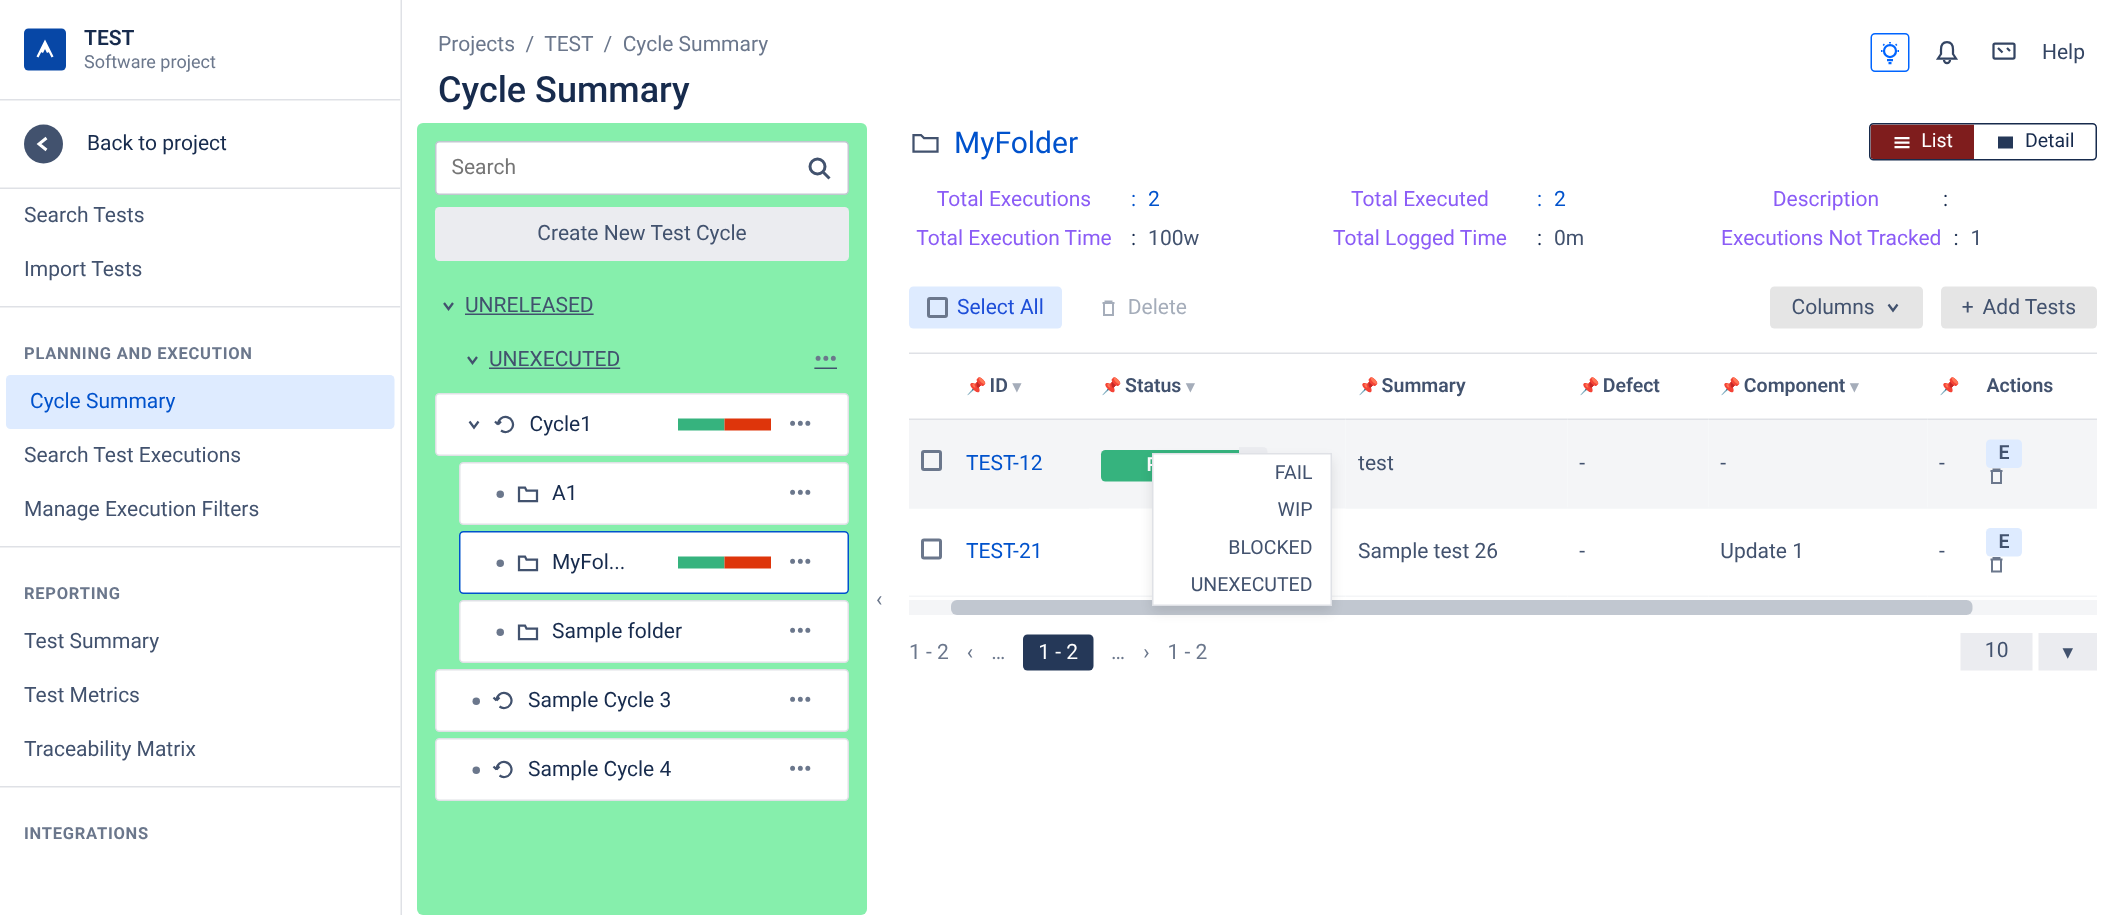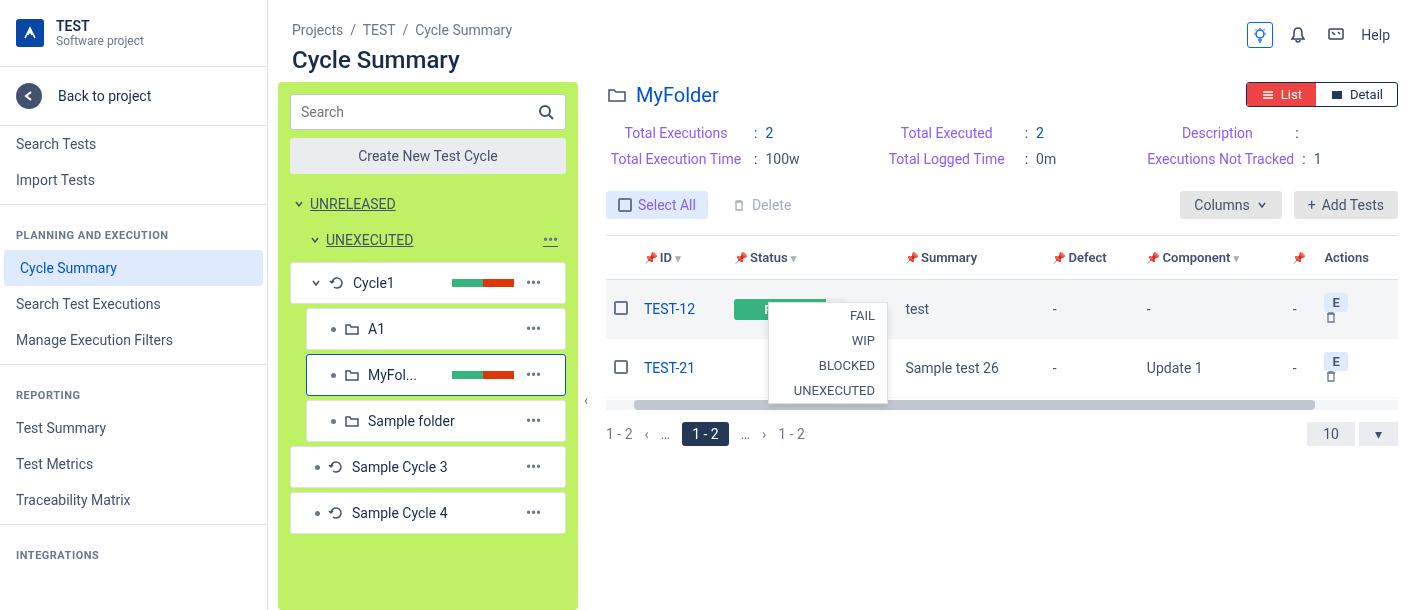--- a/index.html
+++ b/index.html
@@ -25,21 +25,21 @@
 .breadcrumbs { font-size: 14px; color: #6b778c; }
 .breadcrumbs a { color: #6b778c; text-decoration: none; }
 .page-title { font-size: 24px; font-weight: 500; color: #172b4d; margin-top: 8px; }
 .hdr-icons { display: flex; gap: 12px; align-items: center; }
 .hdr-icon { width: 26px; height: 26px; display: flex; align-items: center; justify-content: center; color: #344563; cursor: pointer; }
 .hdr-icon.highlight { border: 1px solid #0065ff; border-radius: 3px; color: #0065ff; }
 .hdr-txt { color: #344563; cursor: pointer; }
 
 
 .content { display: flex; flex: 1; overflow: hidden; }
-.tree-col { width: 300px; padding: 12px; background: #bef264; border-radius: 4px; margin-left: 10px; display: flex; flex-direction: column; overflow: hidden; }
+.tree-col { width: 300px; padding: 12px; background: #86efac; border-radius: 4px; margin-left: 10px; display: flex; flex-direction: column; overflow: hidden; }
 .search-box { display: flex; align-items: center; border: 1px solid #c1c7d0; border-radius: 3px; background: #fff; padding: 8px 10px; margin-bottom: 8px; }
 .search-box input { border: none; outline: none; flex: 1; font-size: 14px; color: #6b778c; }
 .create-btn { background: #ebecf0; color: #42526e; text-align: center; padding: 10px; border-radius: 3px; cursor: pointer; font-size: 14px; margin-bottom: 12px; }
 .tree-scroll { flex: 1; overflow-y: auto; overflow-x: hidden; position: relative; }
 .tree-item { display: flex; align-items: center; gap: 6px; padding: 10px 4px; color: #42526e; font-size: 14px; cursor: pointer; text-decoration: underline; }
 .tree-card { background: #fff; border: 1px solid #dfe1e6; border-radius: 3px; margin: 4px 0; display: flex; align-items: center; padding: 12px 20px; gap: 8px; cursor: pointer; }
 .tree-card.selected { border-color: #0052cc; }
 .tree-indent-1 { margin-left: 16px; }
 .prog { display: flex; height: 8px; width: 62px; margin-left: auto; }
 .prog span:first-child { background: #36b37e; flex: 1; }
@@ -48,30 +48,30 @@
 .dot { width: 5px; height: 5px; border-radius: 50%; background: #6b778c; margin-left: 4px; }
 .chev { width: 10px; height: 10px; }
 
 
 .detail-col { flex: 1; padding: 0 16px 0 28px; display: flex; flex-direction: column; overflow: hidden; position: relative; }
 .collapse-handle { position: absolute; left: 6px; top: 310px; color: #6b778c; cursor: pointer; font-size: 14px; }
 .folder-hdr { display: flex; align-items: center; justify-content: space-between; margin-bottom: 18px; }
 .folder-name { display: flex; align-items: center; gap: 8px; font-size: 20px; color: #0052cc; }
 .view-toggle { display: flex; border: 1px solid #172b4d; border-radius: 3px; overflow: hidden; }
 .view-btn { padding: 4px 14px; font-size: 13px; display: flex; align-items: center; gap: 6px; cursor: pointer; }
-.view-btn.active { background: #ef4444; color: #fff; }
+.view-btn.active { background: #7f1d1d; color: #fff; }
 .stats { display: grid; grid-template-columns: 1fr 1fr 1fr; gap: 10px 20px; margin-bottom: 24px; }
 .stat { display: flex; gap: 8px; font-size: 14px; }
 .stat-label { color: #8b5cf6; min-width: 140px; text-align: center; }
 .stat-colon { color: #0052cc; }
 .stat-val { color: #42526e; }
 .stat-val.blue { color: #0052cc; }
 
 .actions-row { display: flex; align-items: center; gap: 12px; margin-bottom: 16px; }
-.action-btn { display: flex; align-items: center; gap: 6px; padding: 6px 12px; border-radius: 3px; background: #deebff; color: #8b5cf6; cursor: pointer; }
+.action-btn { display: flex; align-items: center; gap: 6px; padding: 6px 12px; border-radius: 3px; background: #deebff; color: #1d4ed8; cursor: pointer; }
 .action-btn.disabled { background: transparent; color: #a5adba; }
 .spacer { flex: 1; }
 .action-sec { display: flex; align-items: center; gap: 6px; padding: 6px 14px; background: #e5e5e5; border-radius: 3px; color: #42526e; cursor: pointer; }
 
 
 .tbl-wrap { border-top: 1px solid #dfe1e6; position: relative; }
 .tbl { width: 100%; border-collapse: collapse; }
 .tbl th { text-align: left; padding: 14px 8px; font-size: 13px; font-weight: 600; color: #42526e; border-bottom: 1px solid #dfe1e6; }
 .tbl th.right { text-align: left; }
 .pin { color: #0052cc; font-size: 11px; margin-right: 2px; }

